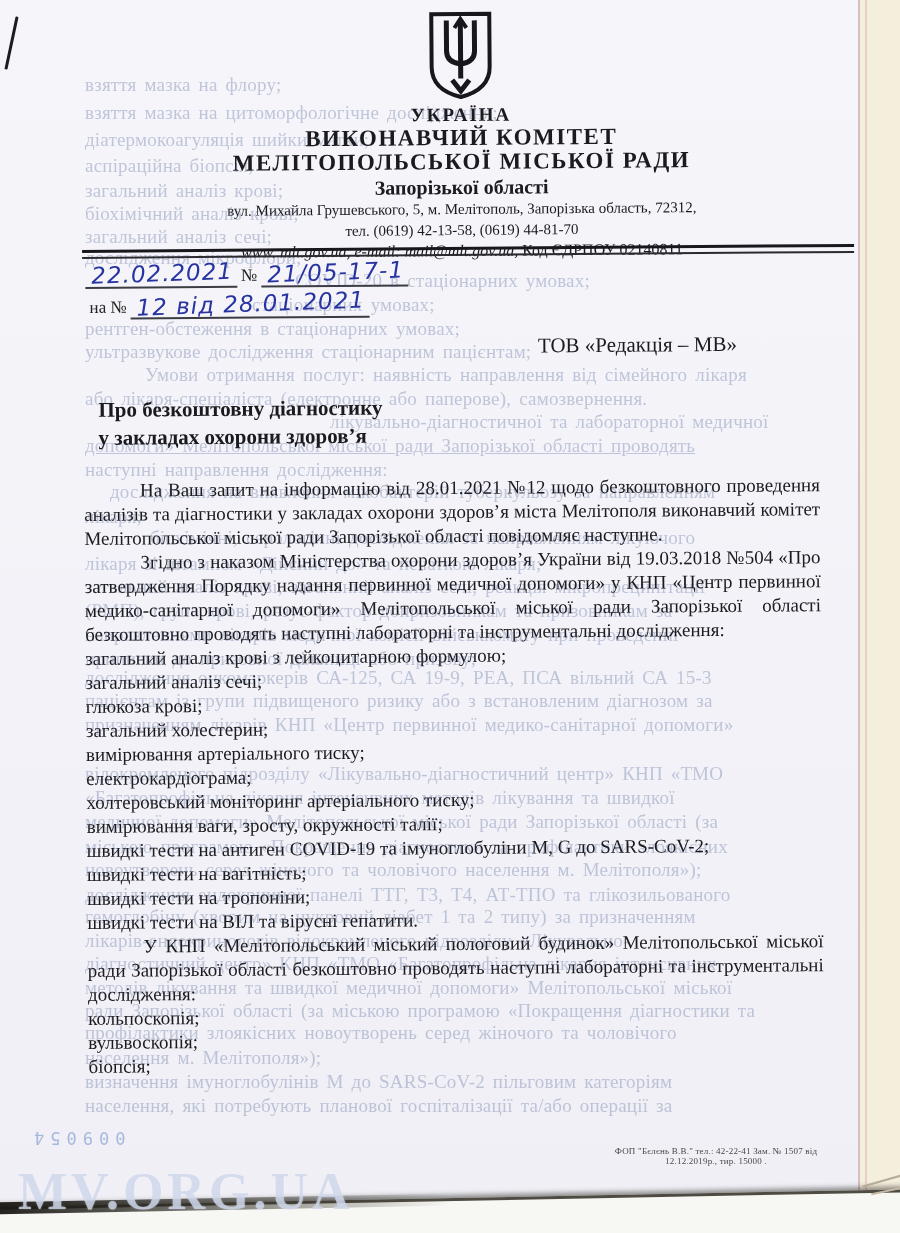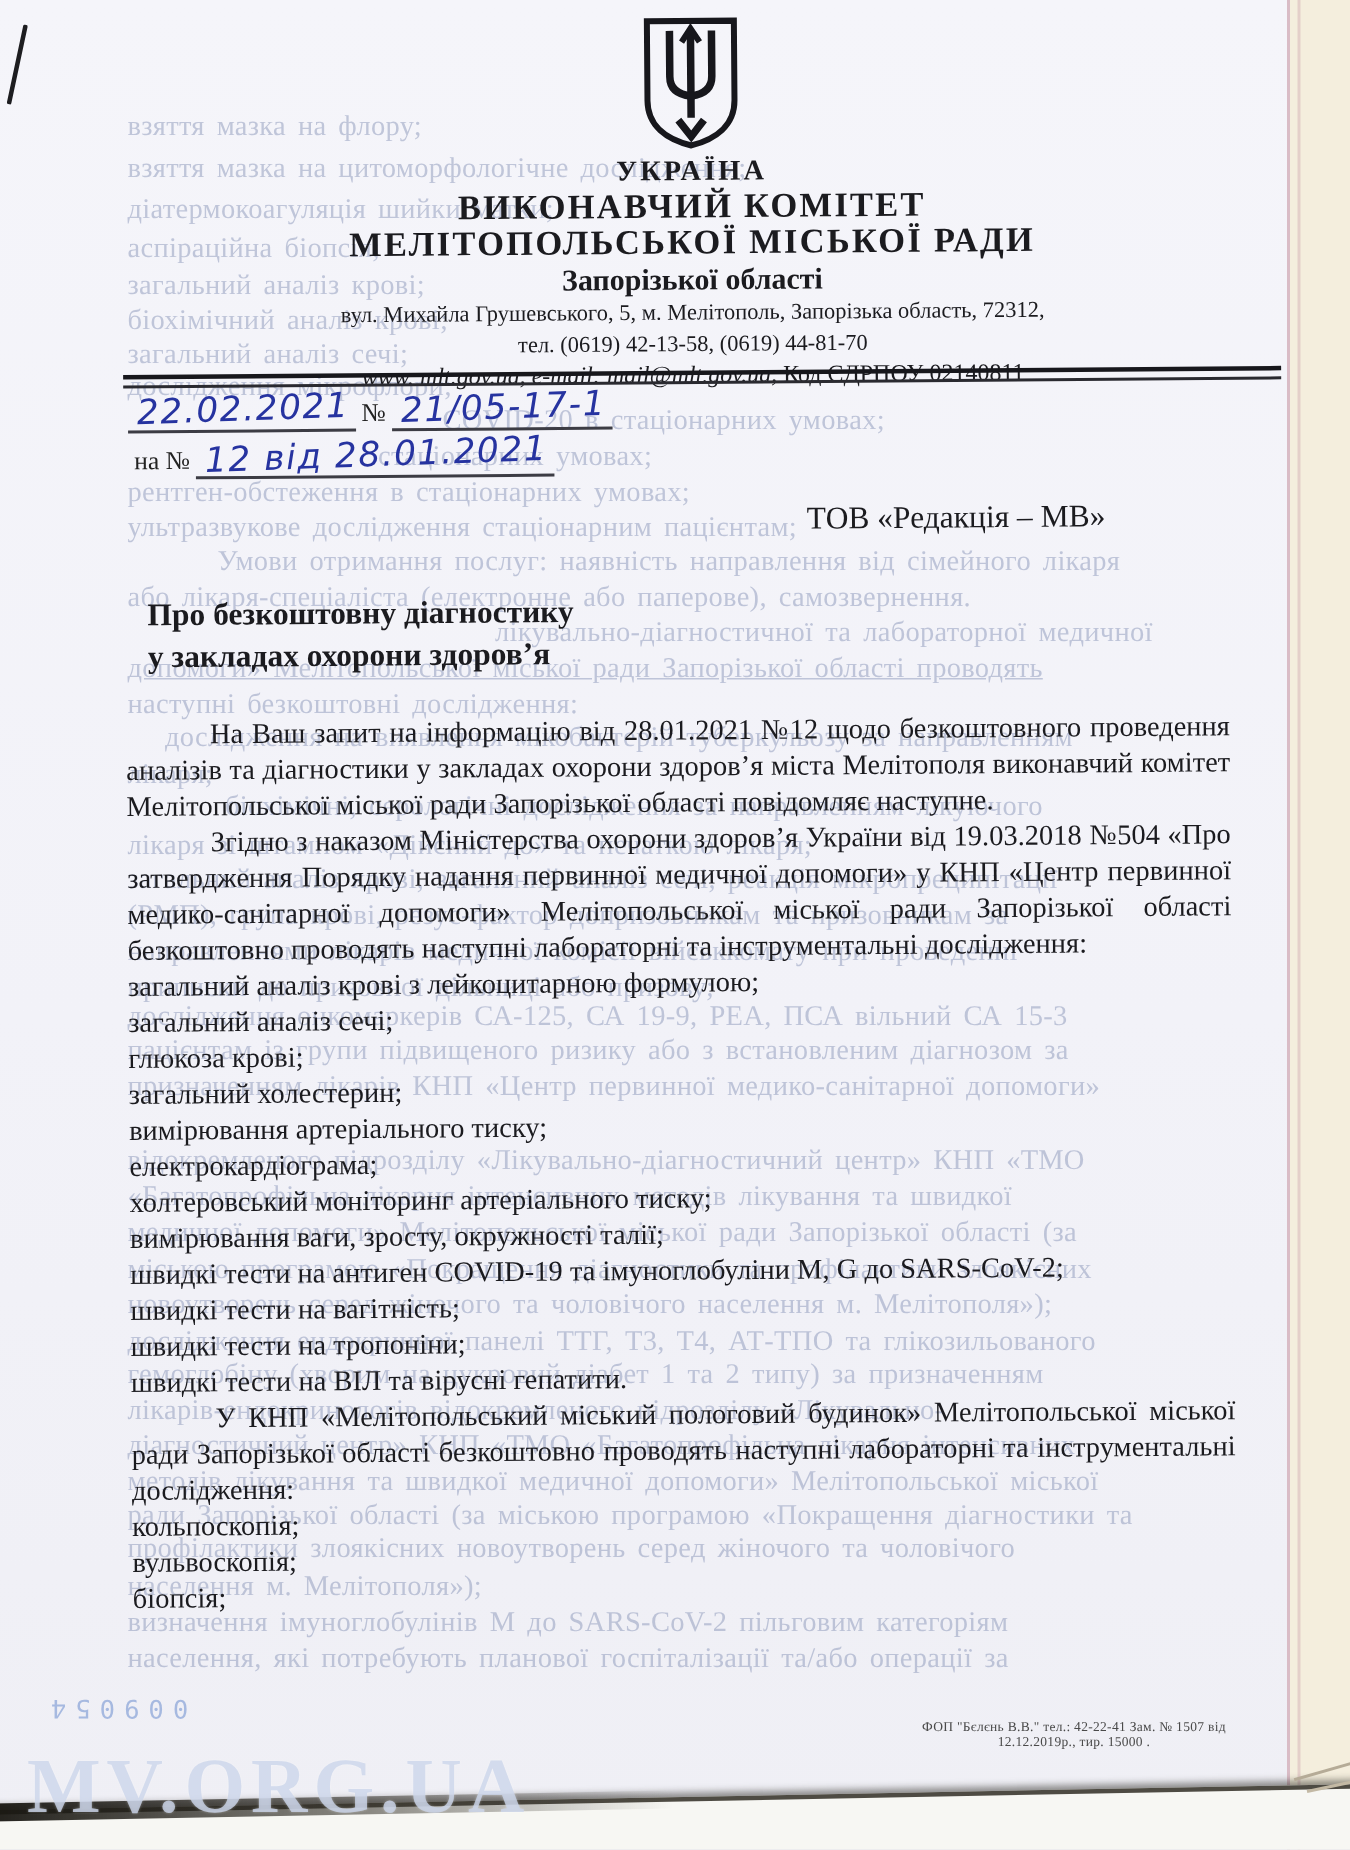--- a/index.html
+++ b/index.html
@@ -92,21 +92,21 @@
       <div class="bleed-line" style="top: 226px; left: 85px;">загальний аналіз сечі;</div>
       <div class="bleed-line" style="top: 247px; left: 85px;">дослідження мікрофлори;</div>
       <div class="bleed-line" style="top: 270px; left: 295px;">COVID-20 в стаціонарних умовах;</div>
       <div class="bleed-line" style="top: 294px; left: 252px;">стаціонарних умовах;</div>
       <div class="bleed-line" style="top: 318px; left: 85px;">рентген-обстеження в стаціонарних умовах;</div>
       <div class="bleed-line" style="top: 341px; left: 85px;">ультразвукове дослідження стаціонарним пацієнтам;</div>
       <div class="bleed-line" style="top: 364px; left: 145px;">Умови отримання послуг: наявність направлення від сімейного лікаря</div>
       <div class="bleed-line" style="top: 388px; left: 85px;">або лікаря-спеціаліста (електронне або паперове), самозвернення.</div>
       <div class="bleed-line" style="top: 411px; left: 330px;">лікувально-діагностичної та лабораторної медичної</div>
       <div class="bleed-line" style="top: 435px; left: 85px; text-decoration: underline;">допомоги» Мелітопольської міської ради Запорізької області проводять</div>
-      <div class="bleed-line" style="top: 459px; left: 85px;">наступні безкоштовні дослідження:</div>
+      <div class="bleed-line" style="top: 459px; left: 85px;">наступні направлення дослідження:</div>
       <div class="bleed-line" style="top: 481px; left: 110px;">дослідження на виявлення мікобактерій туберкульозу за направленням</div>
       <div class="bleed-line" style="top: 506px; left: 85px;">лікаря;</div>
       <div class="bleed-line" style="top: 527px; left: 150px;">біохімічні, серологічні дослідження за направленням лікуючого</div>
       <div class="bleed-line" style="top: 553px; left: 85px;">лікаря зі штампом «Дійсний до» та печаткою лікаря;</div>
       <div class="bleed-line" style="top: 576px; left: 85px;">загальний аналіз крові, загальний аналіз сечі, реакція мікропреципітації</div>
       <div class="bleed-line" style="top: 600px; left: 85px;">(РМП), група крові, резус-фактор допризовникам та призовникам за</div>
       <div class="bleed-line" style="top: 624px; left: 85px;">направленнями лікарів медичної комісії військкомату при проведенні</div>
       <div class="bleed-line" style="top: 648px; left: 85px;">приписки до призовної дільниці або призову;</div>
       <div class="bleed-line" style="top: 667px; left: 85px;">дослідження онкомаркерів СА-125, СА 19-9, РЕА, ПСА вільний СА 15-3</div>
       <div class="bleed-line" style="top: 690px; left: 85px;">пацієнтам із групи підвищеного ризику або з встановленим діагнозом за</div>

